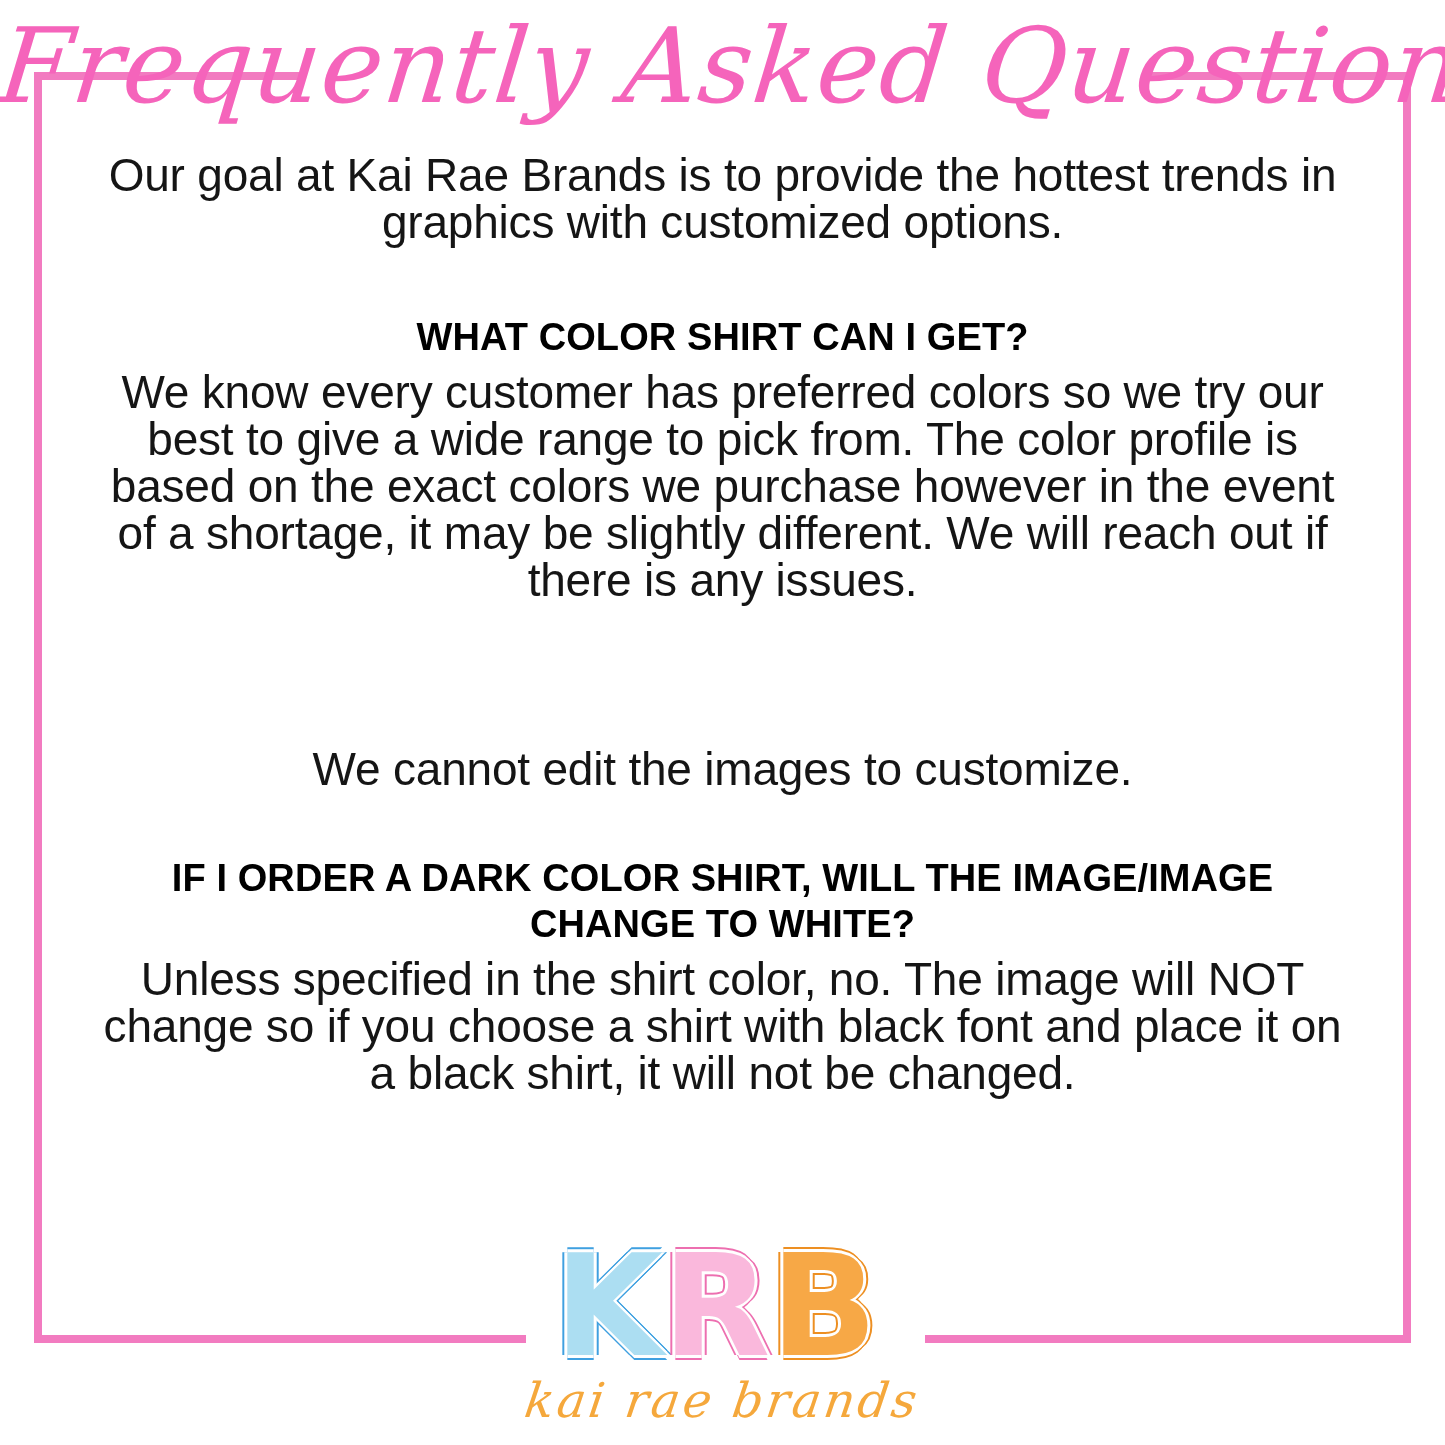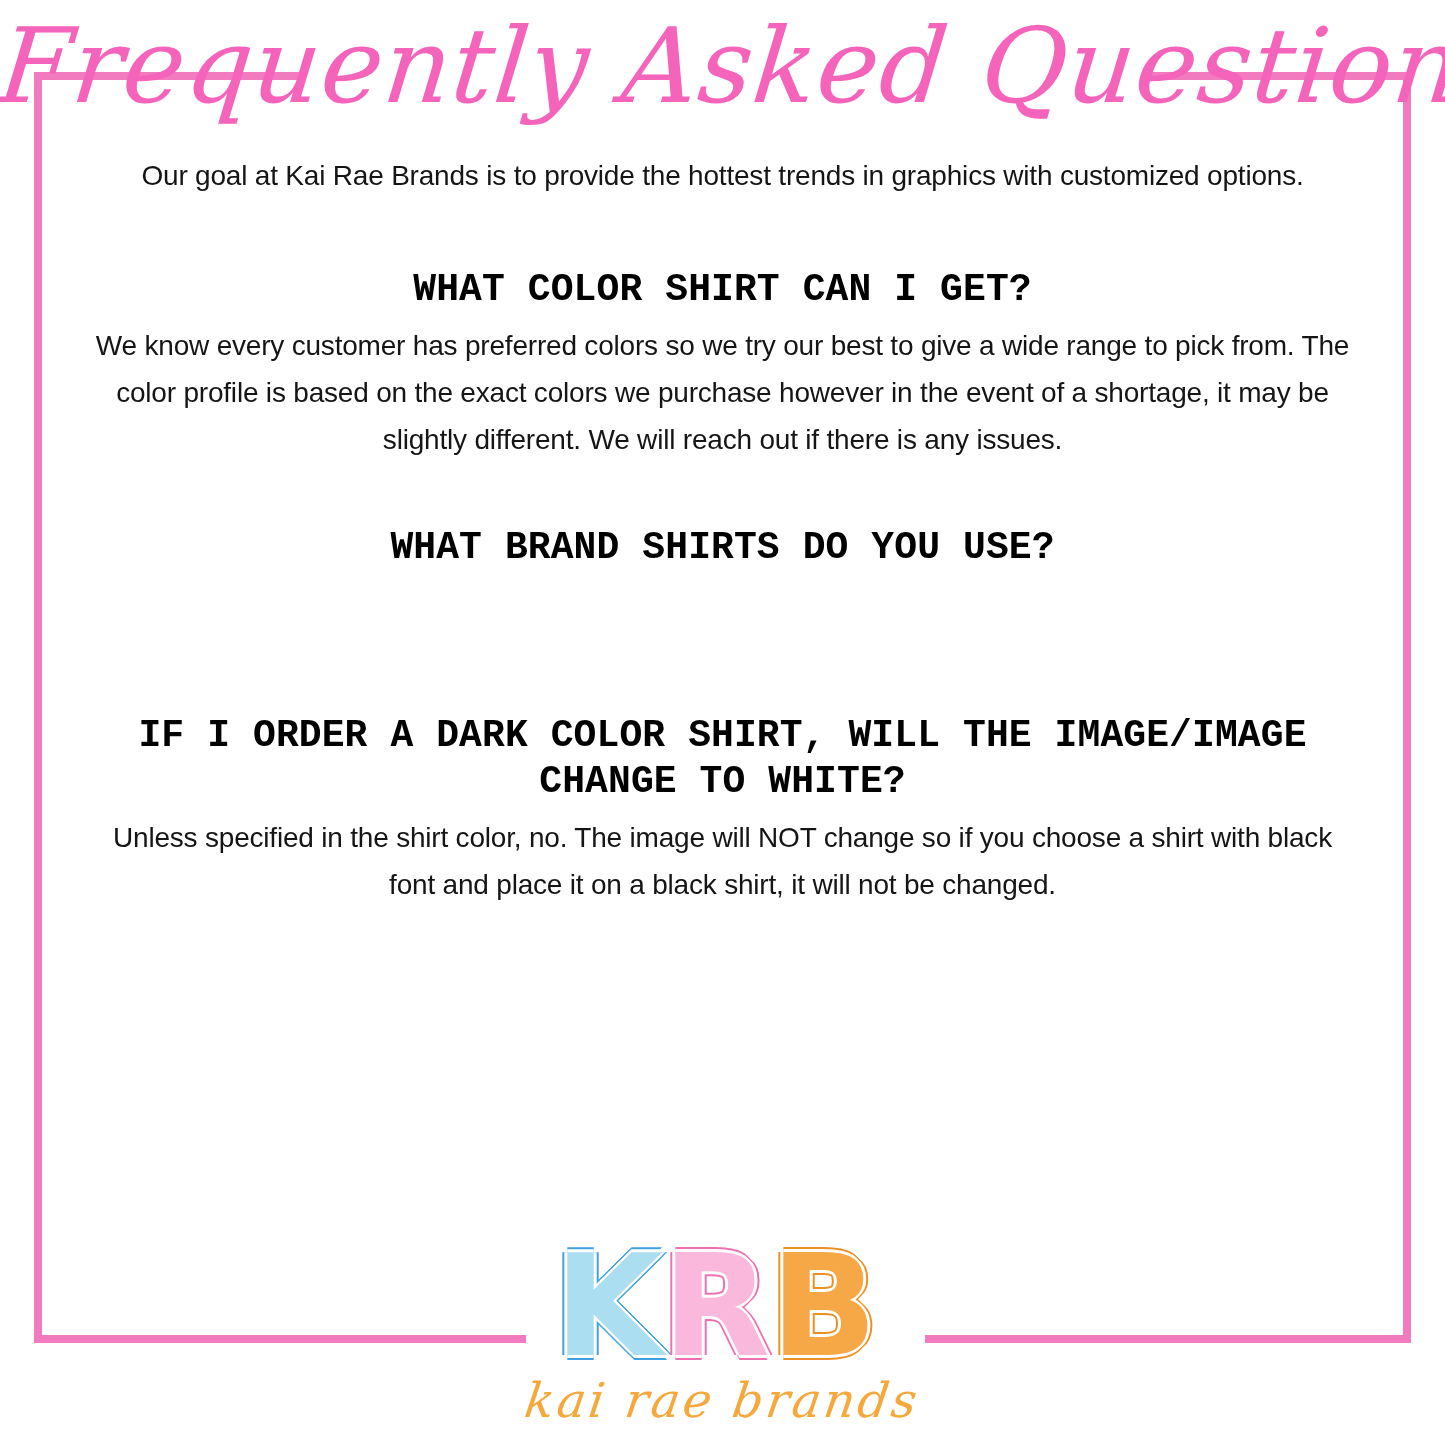--- a/index.html
+++ b/index.html
@@ -61,30 +61,30 @@
     left: 95px;
     top: 152px;
     width: 1255px;
     text-align: center;
     color: #111111;
   }
 
   .para {
     font-family: "Liberation Sans Narrow", "Liberation Sans", sans-serif;
     font-stretch: condensed;
-    font-size: 28px;
+    font-size: 46px;
     line-height: 47px;
     font-weight: 400;
     color: #151515;
     margin: 0;
     letter-spacing: -0.2px;
   }
 
   .qheading {
-    font-family: Liberation Mono, monospace;
+    font-family: Liberation Sans, sans-serif;
     font-stretch: condensed;
     font-size: 38px;
     line-height: 46px;
     font-weight: 700;
     color: #000000;
     margin: 0;
     letter-spacing: 0.1px;
   }
 
   .block { margin: 0; }
@@ -162,28 +162,28 @@
 
     <div class="block">
       <p class="qheading">WHAT COLOR SHIRT CAN I GET?</p>
       <div class="head-gap"></div>
       <p class="para">We know every customer has preferred colors so we try our best to give a wide range to pick from. The color profile is based on the exact colors we purchase however in the event of a shortage, it may be slightly different. We will reach out if there is any issues.</p>
     </div>
 
     <div class="gap-section"></div>
 
     <div class="block">
-      <p class="qheading">WHAT BRAND SHIRTS DO YOU USE?</p>
       <div class="head-gap"></div>
     </div>
 
     <div class="gap-section"></div>
 
     <div class="block">
       <div class="head-gap"></div>
+      <p class="para">We cannot edit the images to customize.</p>
     </div>
 
     <div class="gap-section"></div>
 
     <div class="block">
       <p class="qheading">IF I ORDER A DARK COLOR SHIRT, WILL THE IMAGE/IMAGE CHANGE TO WHITE?</p>
       <div class="head-gap"></div>
       <p class="para">Unless specified in the shirt color, no. The image will NOT change so if you choose a shirt with black font and place it on a black shirt, it will not be changed.</p>
     </div>
 

